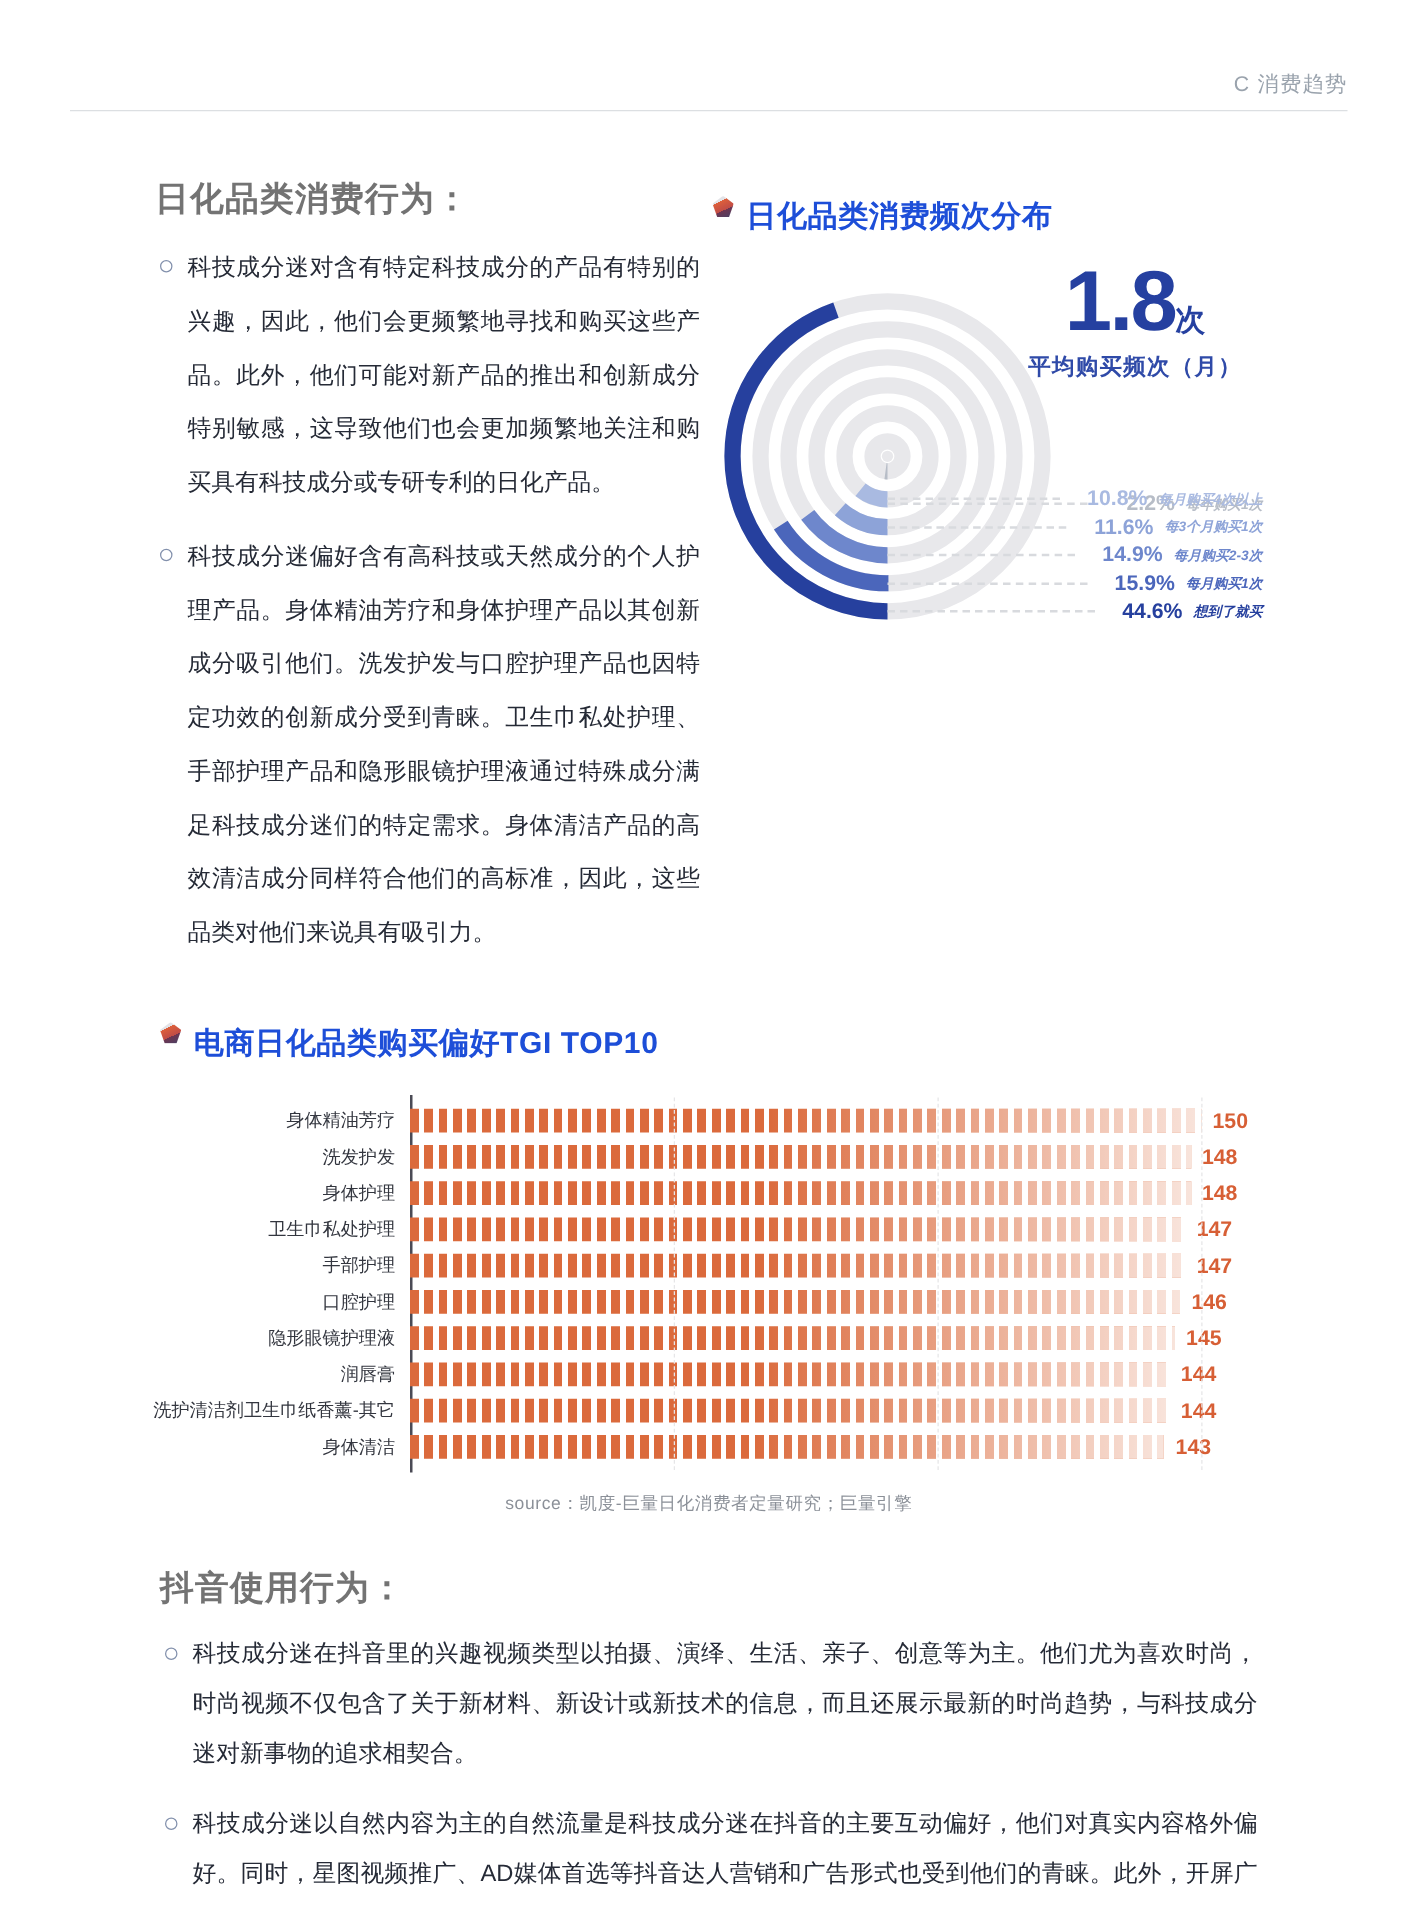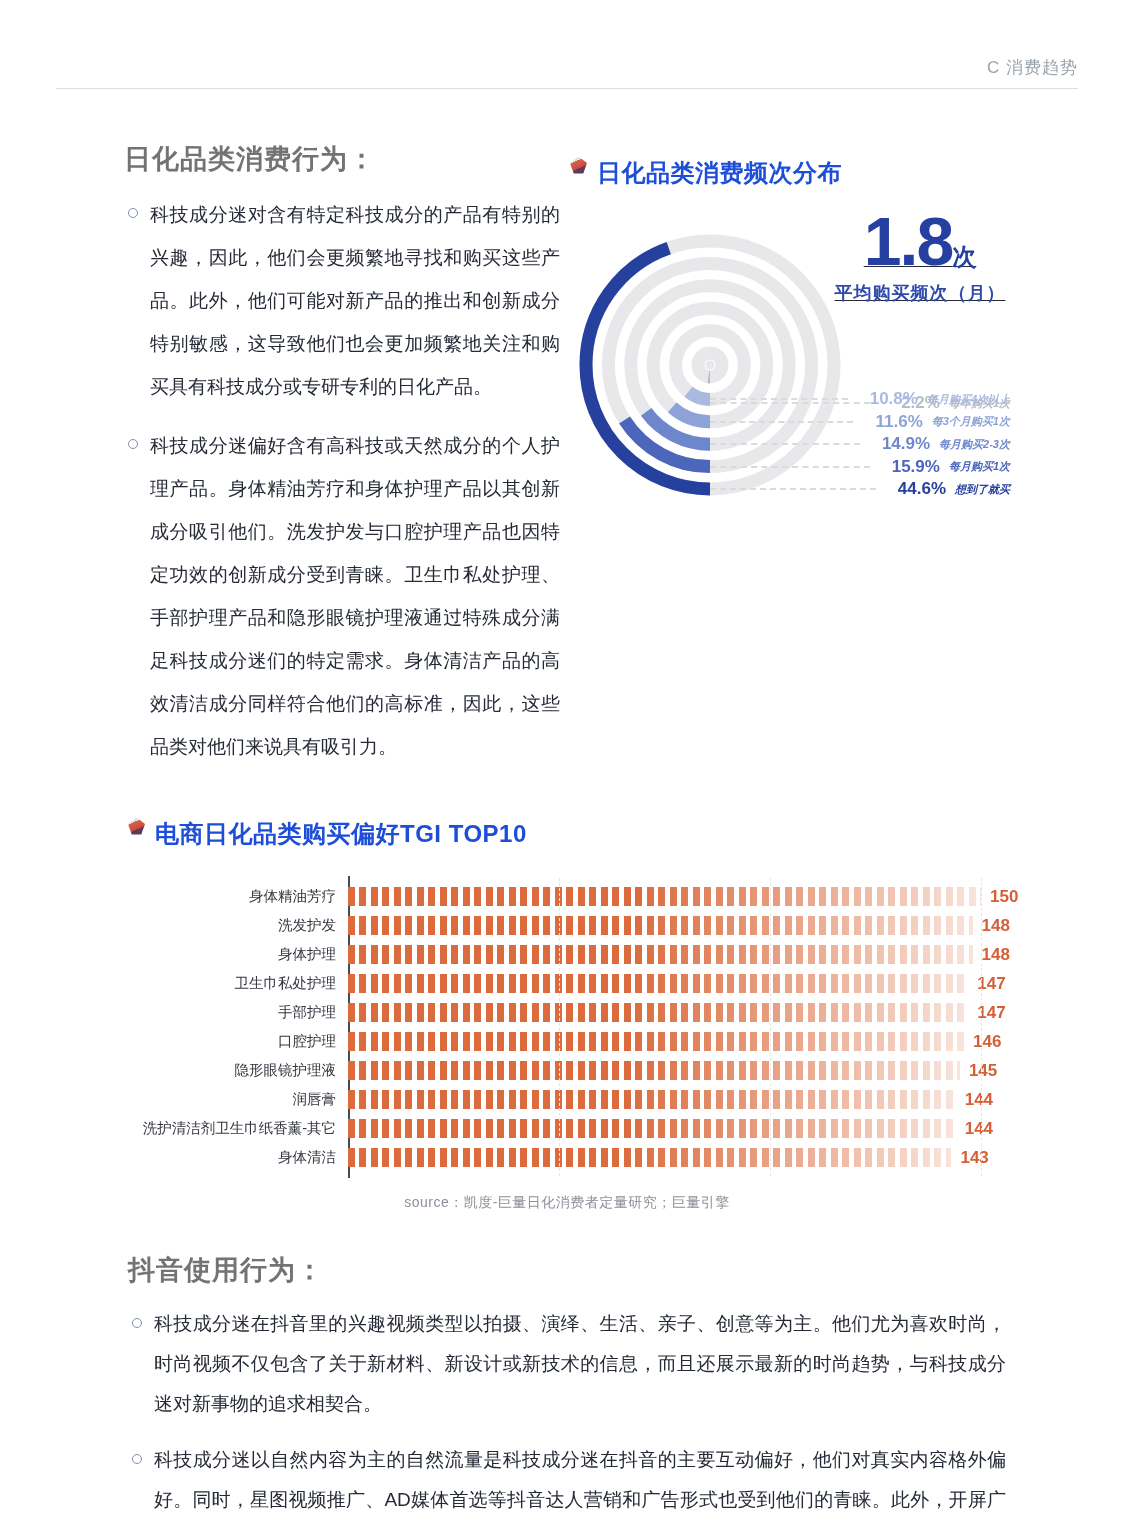--- a/index.html
+++ b/index.html
@@ -23,32 +23,32 @@
   .bullet-text { font-size:19px; line-height:43px; text-align:justify; color:#252a36; }
 
   .chart-title-row { display:flex; align-items:center; }
   .diamond-icon { flex:none; width:17px; height:17px; margin-right:10px;
     background:linear-gradient(155deg,#e3e3e7 0%,#e3e3e7 28%,#dd5f3b 28%,#c04c46 62%,#6e3550 62%,#454268 100%);
     clip-path:polygon(50% 0,100% 38%,78% 100%,22% 100%,0 38%); }
   .chart-title { font-size:24px; font-weight:700; color:#1d4ed8; letter-spacing:0.5px;margin-top:16px; }
 
   
   .freq-svg { position:absolute; left:0; top:84px; width:280px; height:280px; }
-  .metric-block { position:absolute; right:0; top:66px; width:180px; text-align:center;text-decoration:underline; }
+  .metric-block { position:absolute; right:12px; top:66px; width:180px; text-align:center; }
   .metric-value { font-size:68px; font-weight:800; color:#2540a0; letter-spacing:-2px; line-height:1; }
   .metric-unit { font-size:24px; font-weight:700; color:#2540a0; letter-spacing:0; }
   .metric-caption { margin-top:6px; font-size:18px; font-weight:600; color:#2f4aa8; letter-spacing:1px; }
   .legend-row { position:absolute; left:140px; right:0; height:22px; display:flex; align-items:center; }
   .legend-leader { flex:1; height:0; border-top:2px dashed #d8dade; margin-right:10px; }
   .legend-value { flex:none; width:60px; text-align:right; font-size:17px; font-weight:700; }
   .legend-label { flex:none; margin-left:9px; font-size:11px; font-weight:600; white-space:nowrap;font-style:italic; }
 
   
   .tgi-section { margin:34px 128px 0; }
-  .tgi-chart { position:relative; margin-top:26px; padding:6px 0;margin-left:20px; }
+  .tgi-chart { position:relative; margin-top:26px; padding:6px 0; }
   .tgi-axis { position:absolute; left:200px; top:0; bottom:0; width:1.5px; background:#4a4a55; }
   .tgi-grid { position:absolute; top:2px; bottom:2px; width:0; border-left:1.5px dashed #e6e6e8; }
   .tgi-row { display:flex; align-items:center; height:29px; }
   .tgi-label { flex:none; width:188px; margin-right:12px; display:flex; justify-content:flex-end; }
   .tgi-label span { white-space:nowrap; font-size:14.5px; color:#33363f; }
   .tgi-barwrap { flex:none; width:633px; display:flex; align-items:center; }
   .tgi-bar { position:relative; height:19px; flex:none;
     background:repeating-linear-gradient(to right,#db6a3c 0 7px,rgba(0,0,0,0) 7px 11.5px); }
   .tgi-bar::after { content:""; position:absolute; inset:0;
     background:linear-gradient(to right,rgba(255,255,255,0) 45%,rgba(255,255,255,0.82) 100%); }

